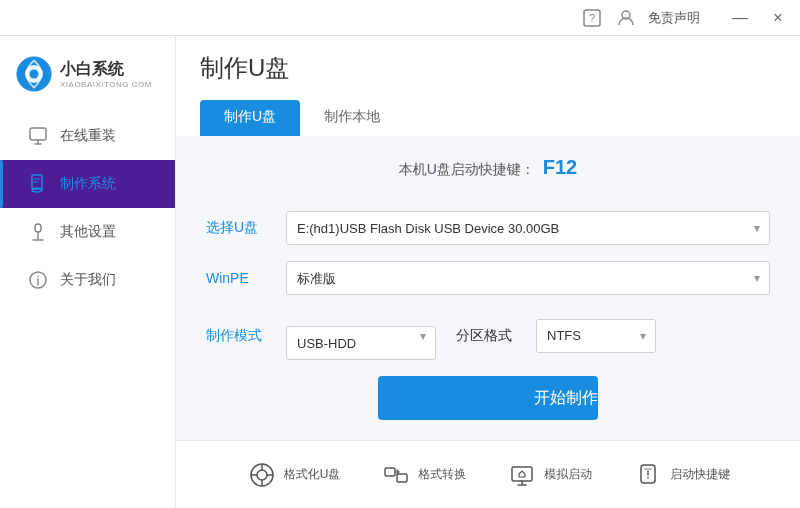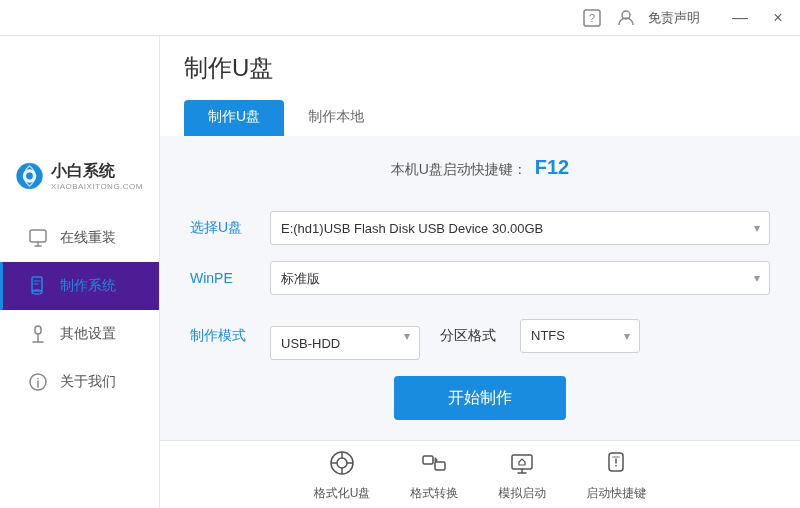--- a/index.html
+++ b/index.html
@@ -55,27 +55,26 @@
     }
 
     
     .app-body {
       display: flex;
       height: calc(508px - 36px);
     }
 
     
     .sidebar {
-      width: 160px;
+      width: 176px;
       background: #fff;
       display: flex;
       flex-direction: column;
       padding-top: 10px;
       border-right: 1px solid #e8e8e8;
-      justify-content: center;
     }
 
     .logo-area {
       display: flex;
       align-items: center;
       padding: 10px 16px 20px;
       gap: 8px;
     }
     .logo-icon {
       width: 36px;
@@ -254,46 +253,46 @@
     .form-group2 .form-label {
       width: 70px;
       color: #333;
     }
     .form-group2 .select-box {
       width: 120px;
     }
 
     .btn-start {
       display: block;
-      width: 172px;
+      width: 220px;
       height: 44px;
       background: #1a8ce0;
       color: #fff;
       font-size: 16px;
       border: none;
       border-radius: 4px;
       cursor: pointer;
       margin: 10px auto 0;
-      text-align: center;
+      text-align: right;
       line-height: 44px;
     }
 
     
     .bottom-toolbar {
       height: 80px;
       background: #fff;
       border-top: 1px solid #e8e8e8;
       display: flex;
       align-items: center;
       justify-content: center;
       gap: 40px;
     }
     .bottom-item {
       display: flex;
-      flex-direction: column;
+      flex-direction: row;
       align-items: center;
       gap: 6px;
       cursor: pointer;
       color: #555;
       font-size: 12px;
     }
     .bottom-icon {
       width: 32px;
       height: 32px;
       display: flex;

